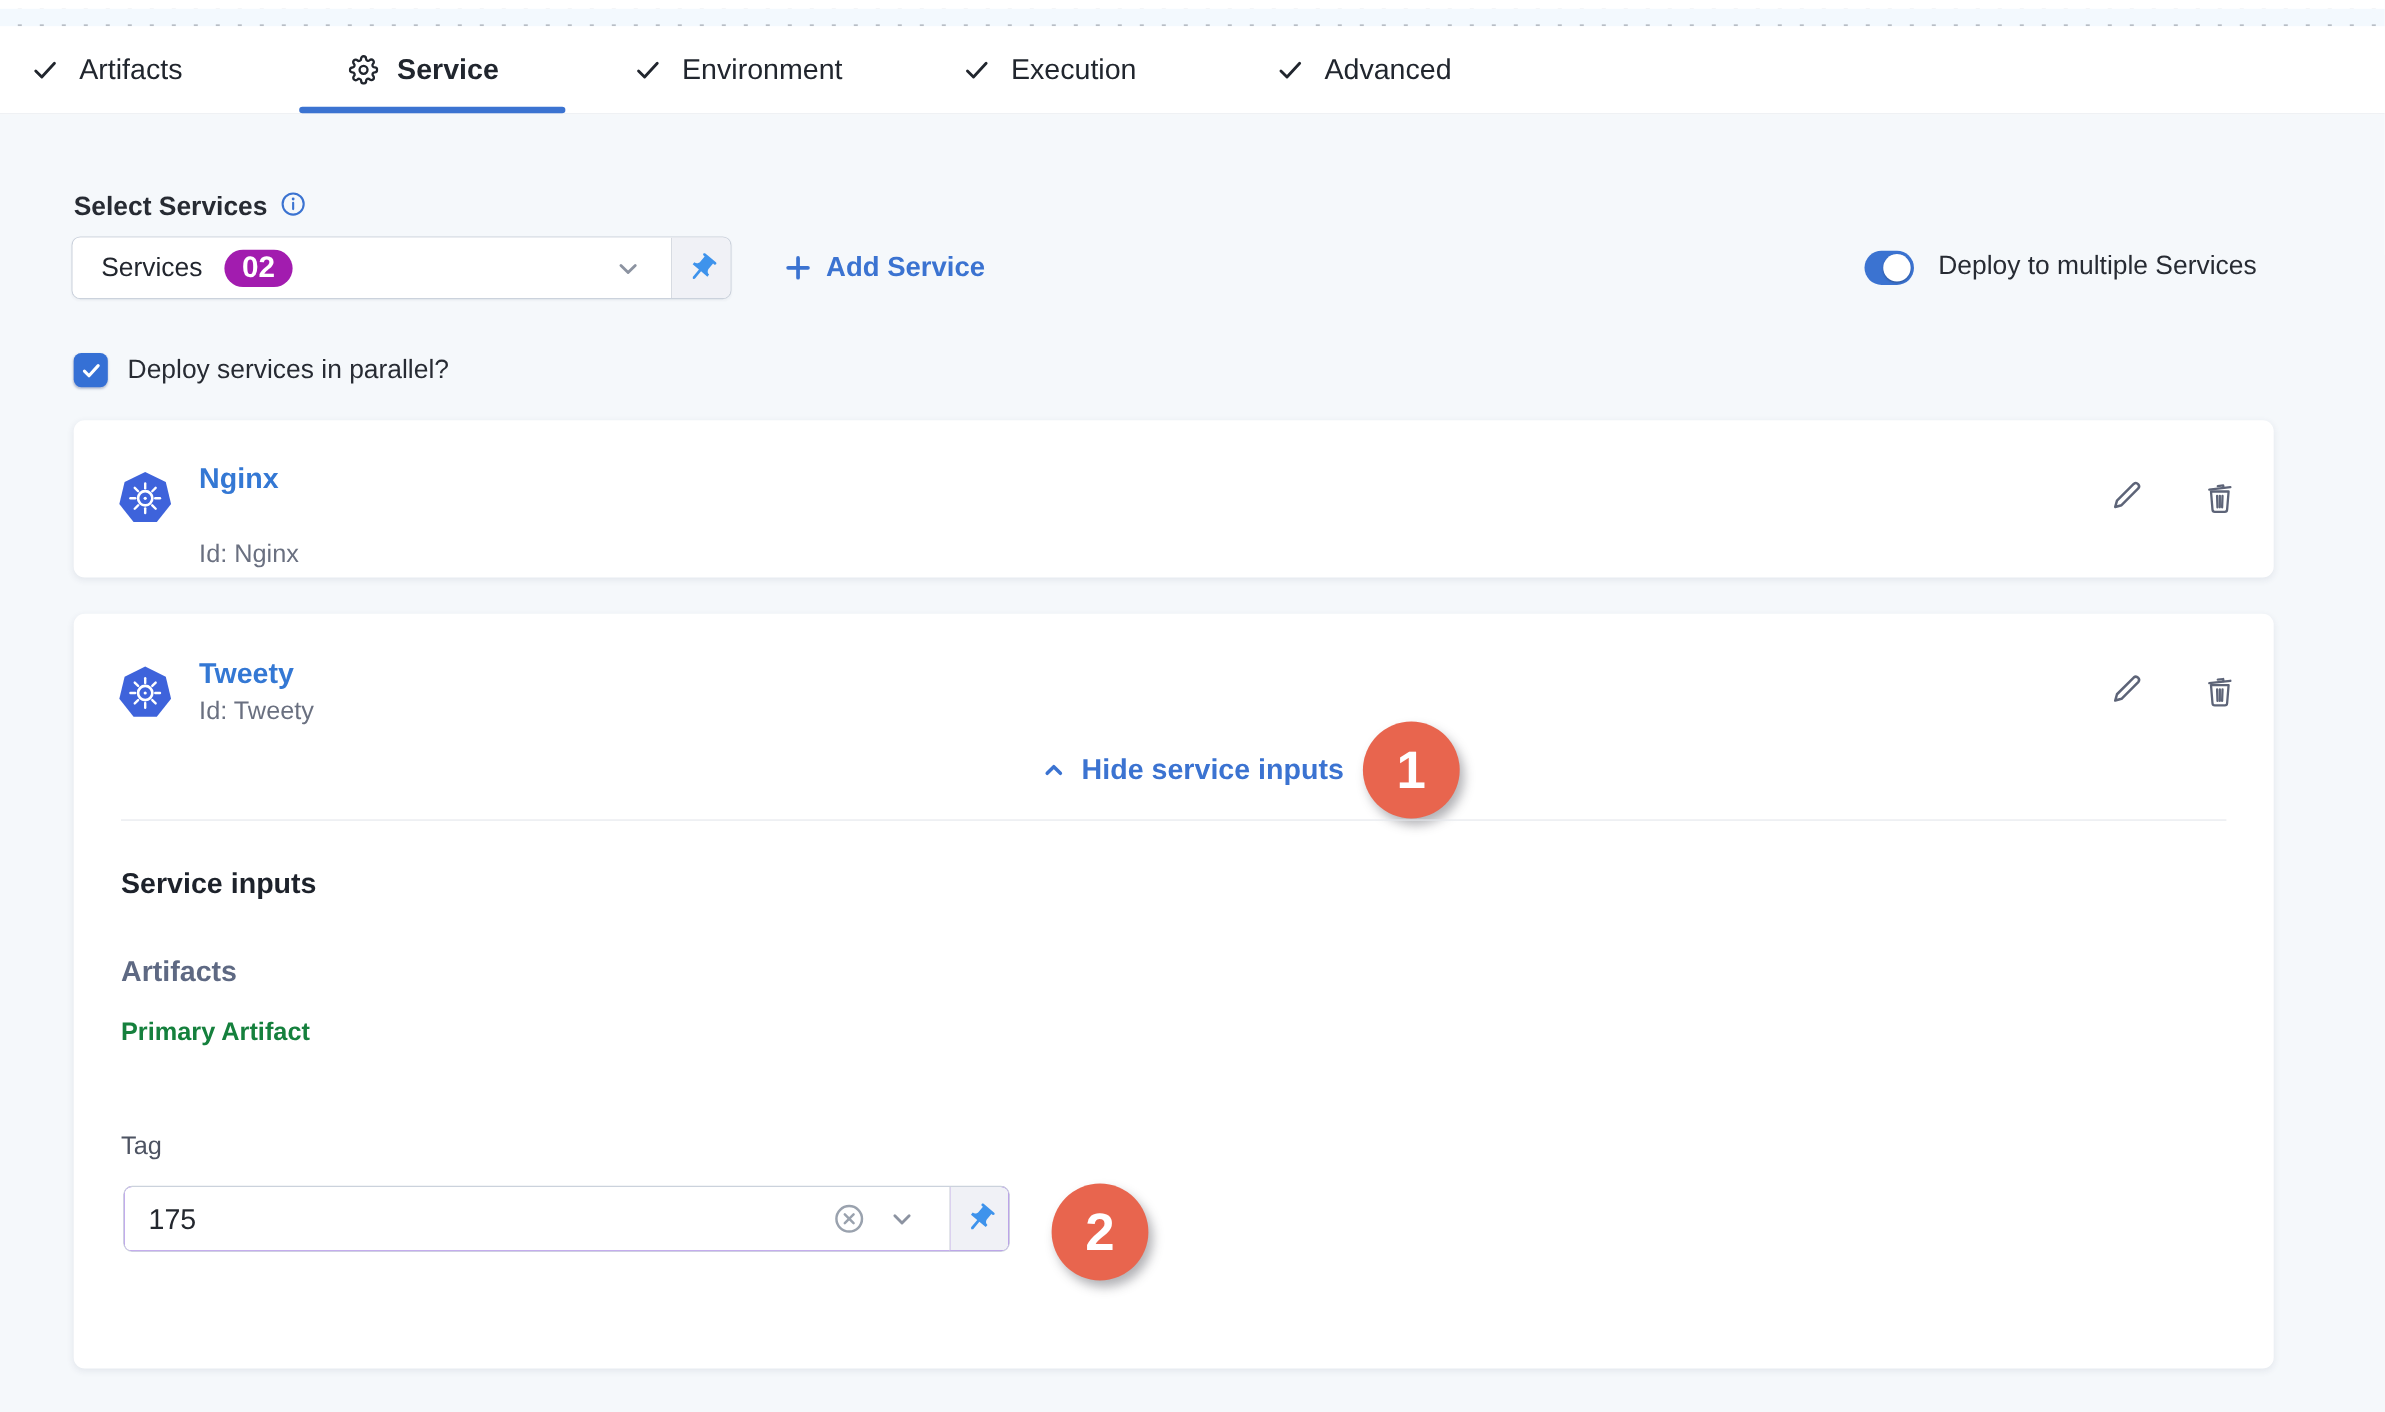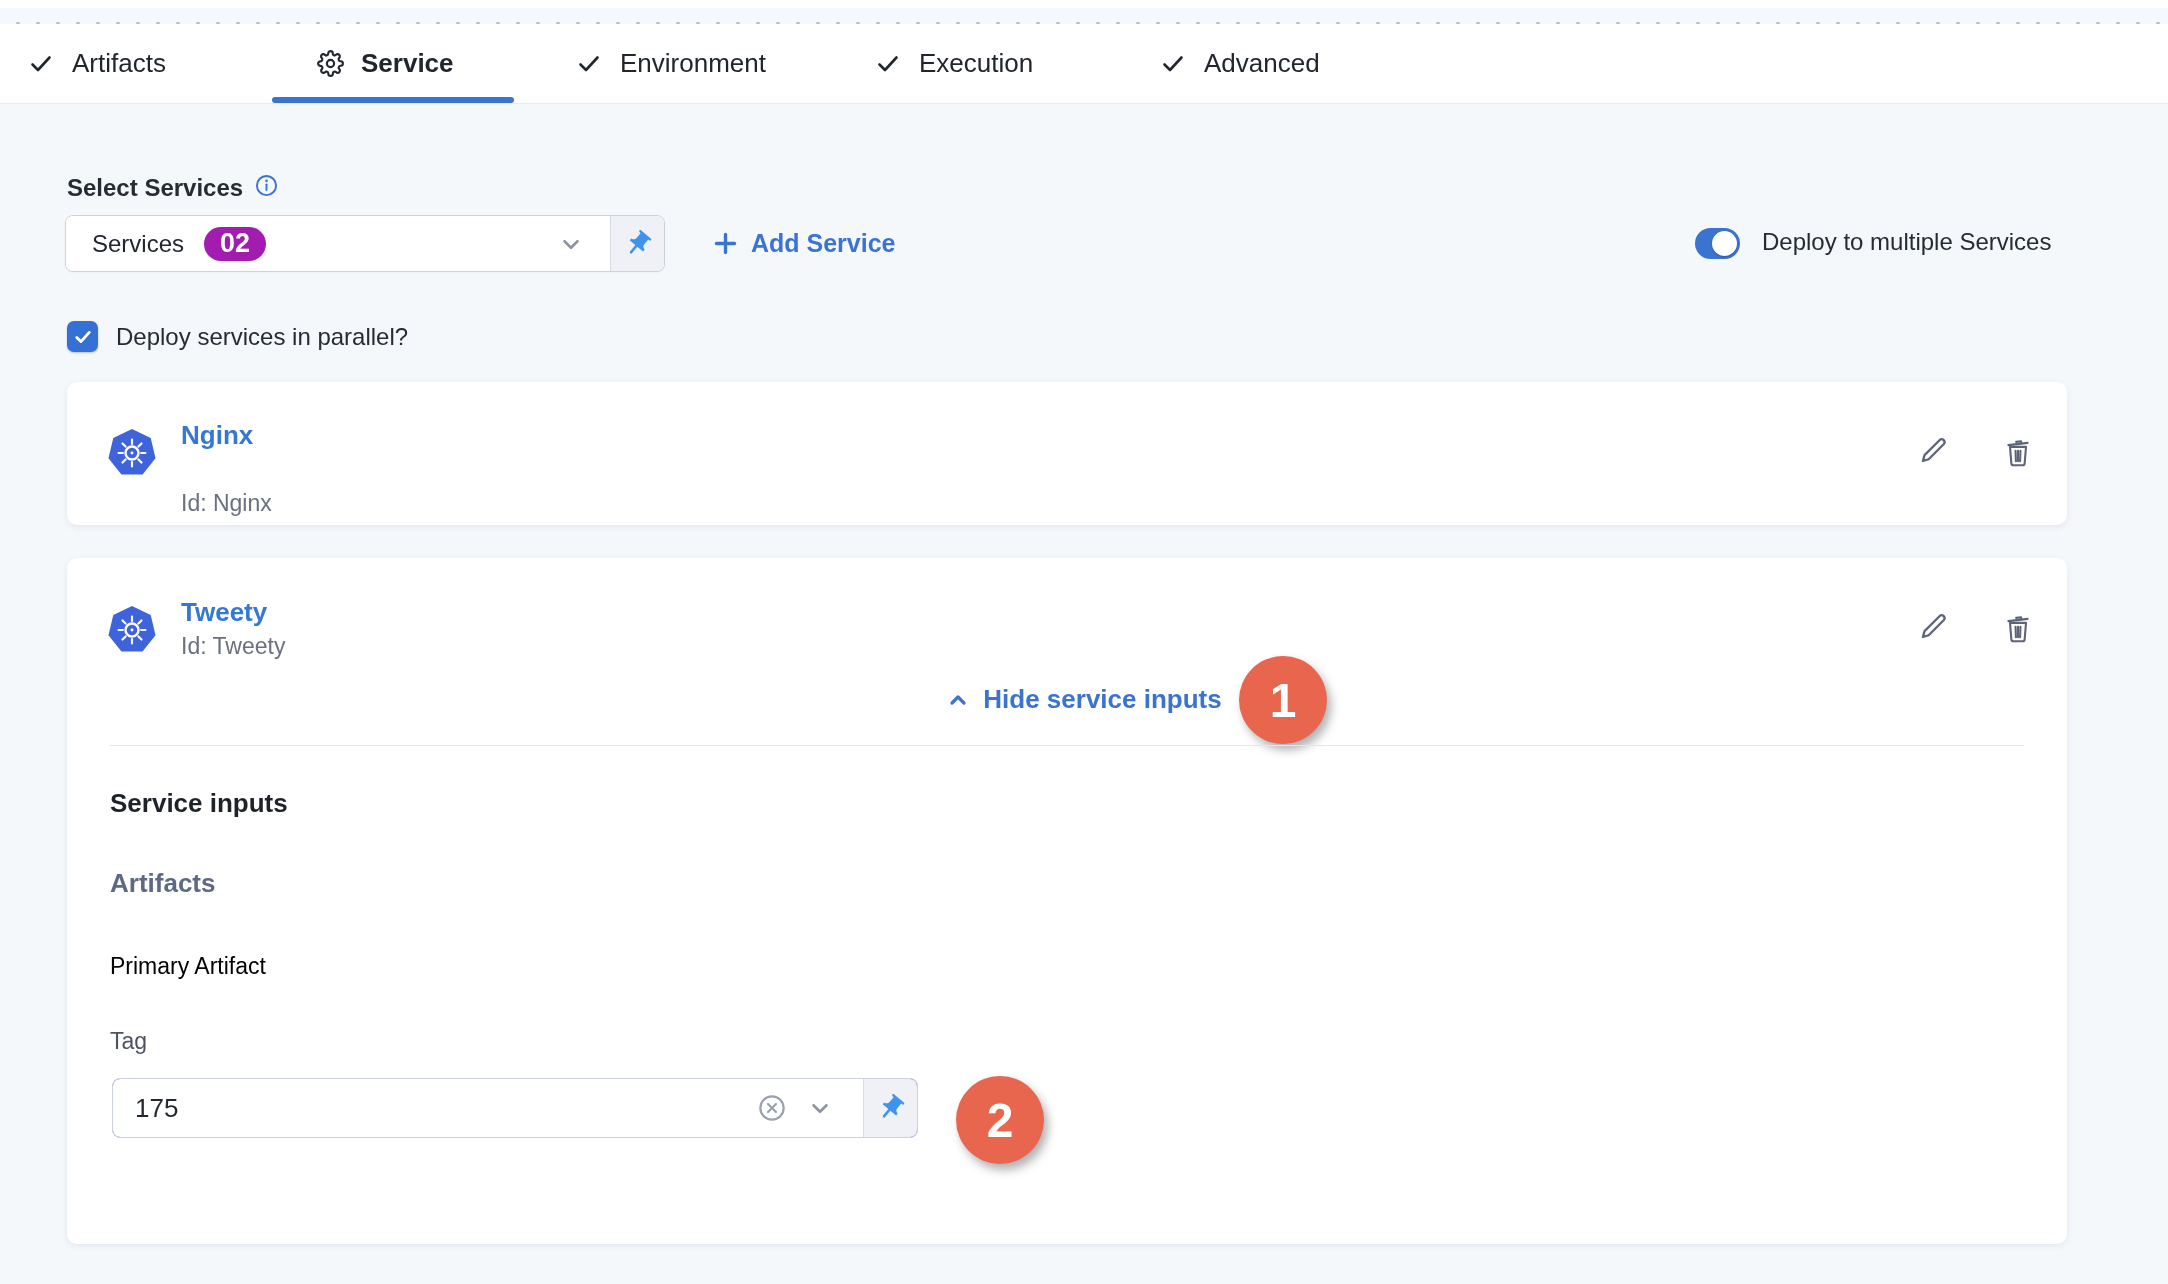--- a/index.html
+++ b/index.html
@@ -77,21 +77,21 @@
   .trash-btn  { left:1934px; top:53px; }
 
   .hide-link-row { position:absolute; left:0; top:126px; width:100%; display:flex;
     justify-content:center; align-items:center; gap:13px; color:#3B73D1;
     font-size:26px; font-weight:700; cursor:pointer;padding-left:34px; }
 
   .panel-divider { position:absolute; left:43px; right:43px; top:187px; height:1px; background:#E3E6EB; }
 
   .heading-dark  { position:absolute; left:43px; top:230px; font-size:26px; font-weight:700; color:#1D222B; }
   .heading-slate { position:absolute; left:43px; top:310px; font-size:26px; font-weight:700; color:#5E6983; }
-  .subheading-slate { position:absolute; left:43px; top:366px; font-size:23px; font-weight:400; color:#000000;margin-top:29px; }
+  .subheading-slate { position:absolute; left:43px; top:366px; font-size:23px; font-weight:700; color:#15803d; }
   .tag-label { position:absolute; left:43px; top:470px; font-size:23px; color:#4D5362; }
 
   .input-group { position:absolute; left:45px; top:520px; width:806px; height:60px; display:flex;
     border:1px solid #CBD2DC; border-radius:8px; background:#6d28d9; overflow:hidden; }
   .input-main { flex:1; display:flex; align-items:center; background:#fff; padding-right:30px;
     border-right:1px solid #D7DBE2; }
   .tag-input { flex:1; height:100%; border:none; outline:none; background:transparent;
     font-family:"Liberation Sans","DejaVu Sans",sans-serif; font-size:26px; color:#23272E; padding-left:22px; }
   .input-main .mini-btn { display:flex; align-items:center; justify-content:center; cursor:pointer; }
   .clear-btn { margin-right:20px; }

